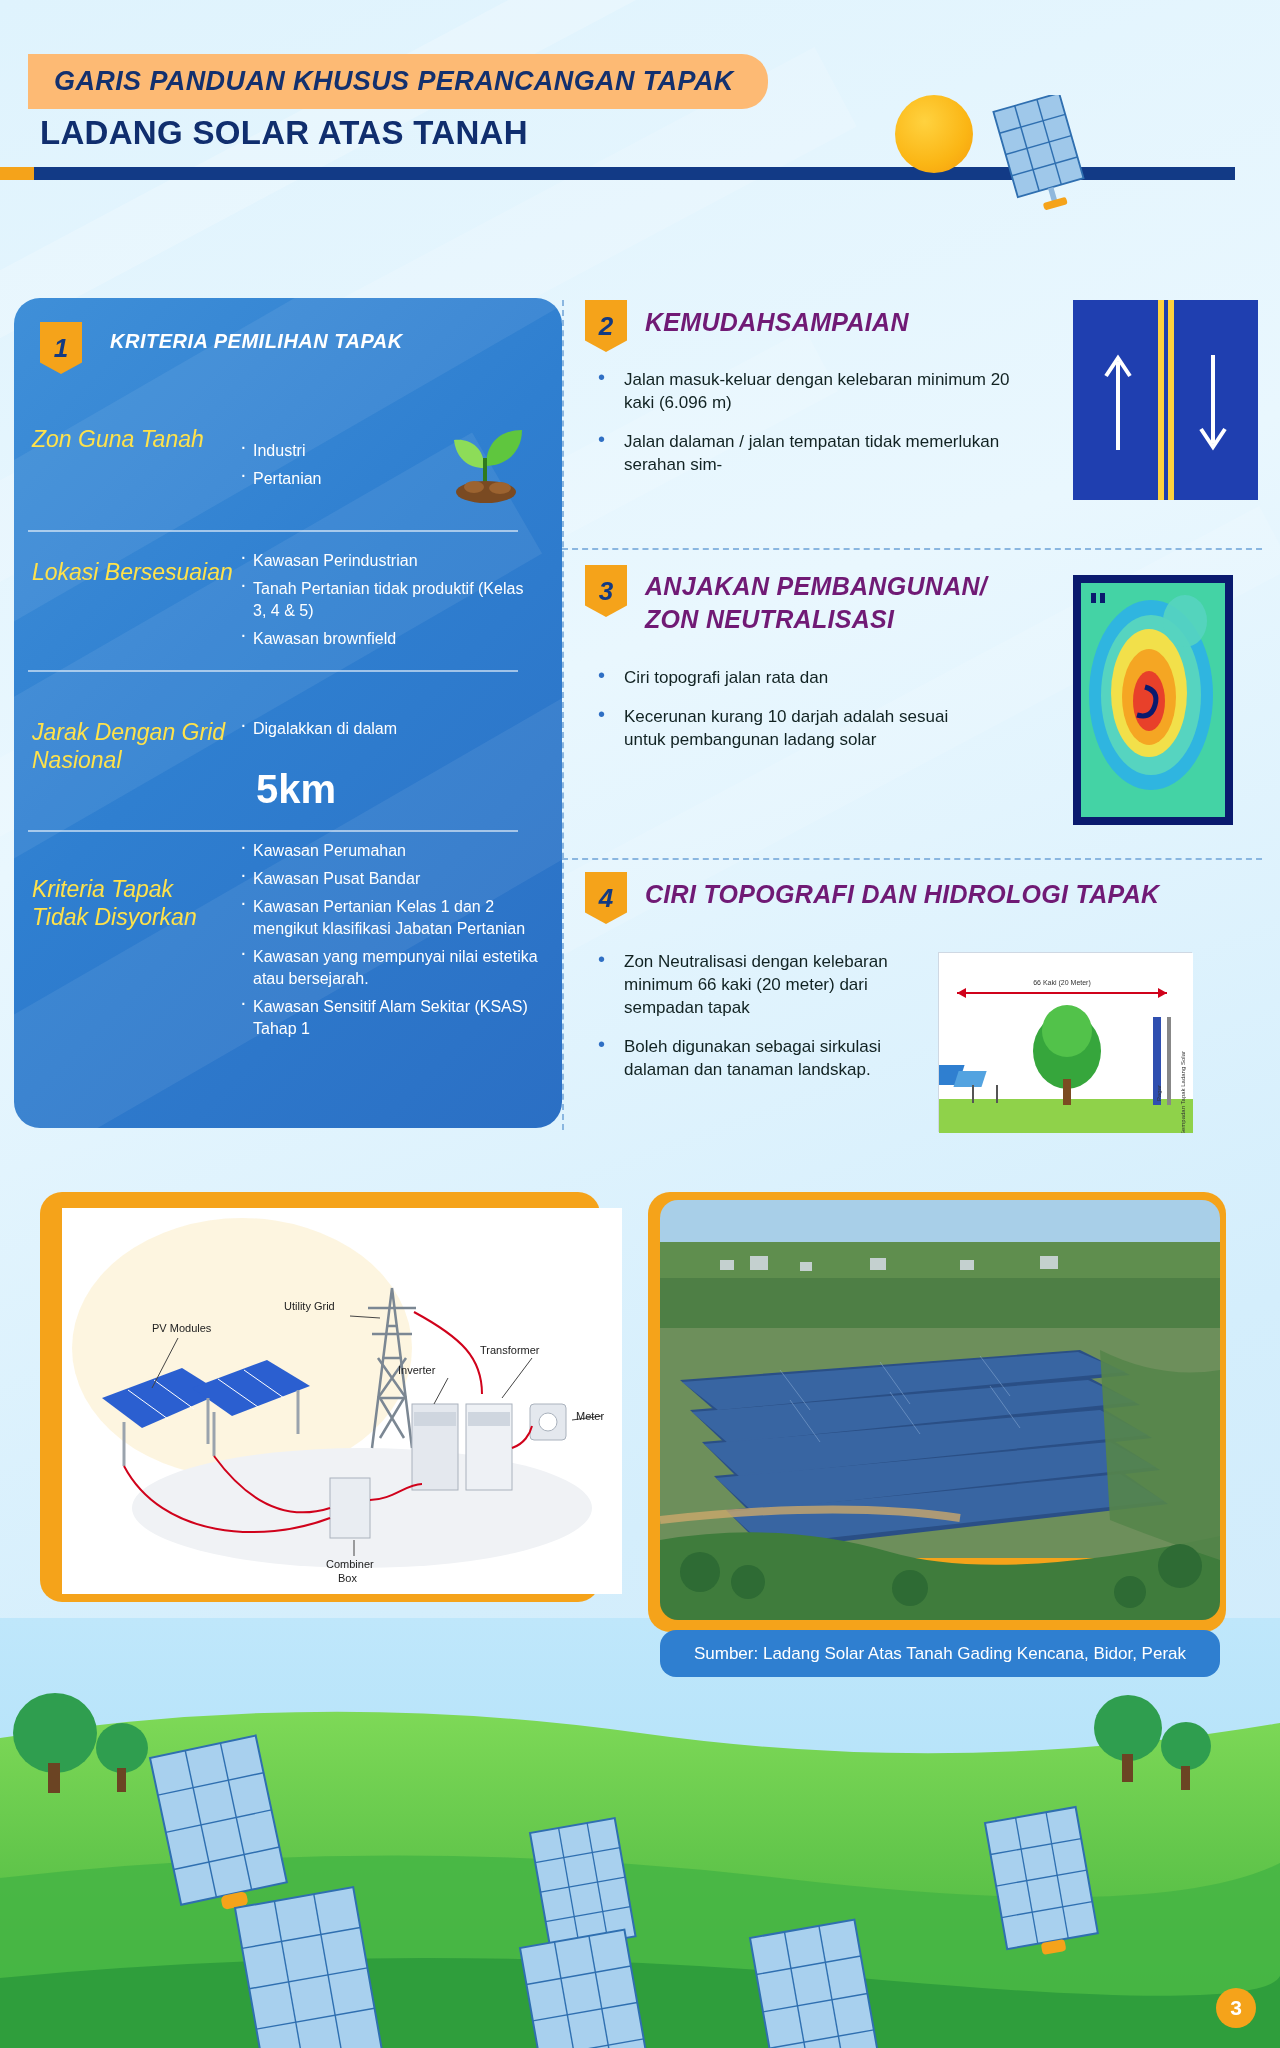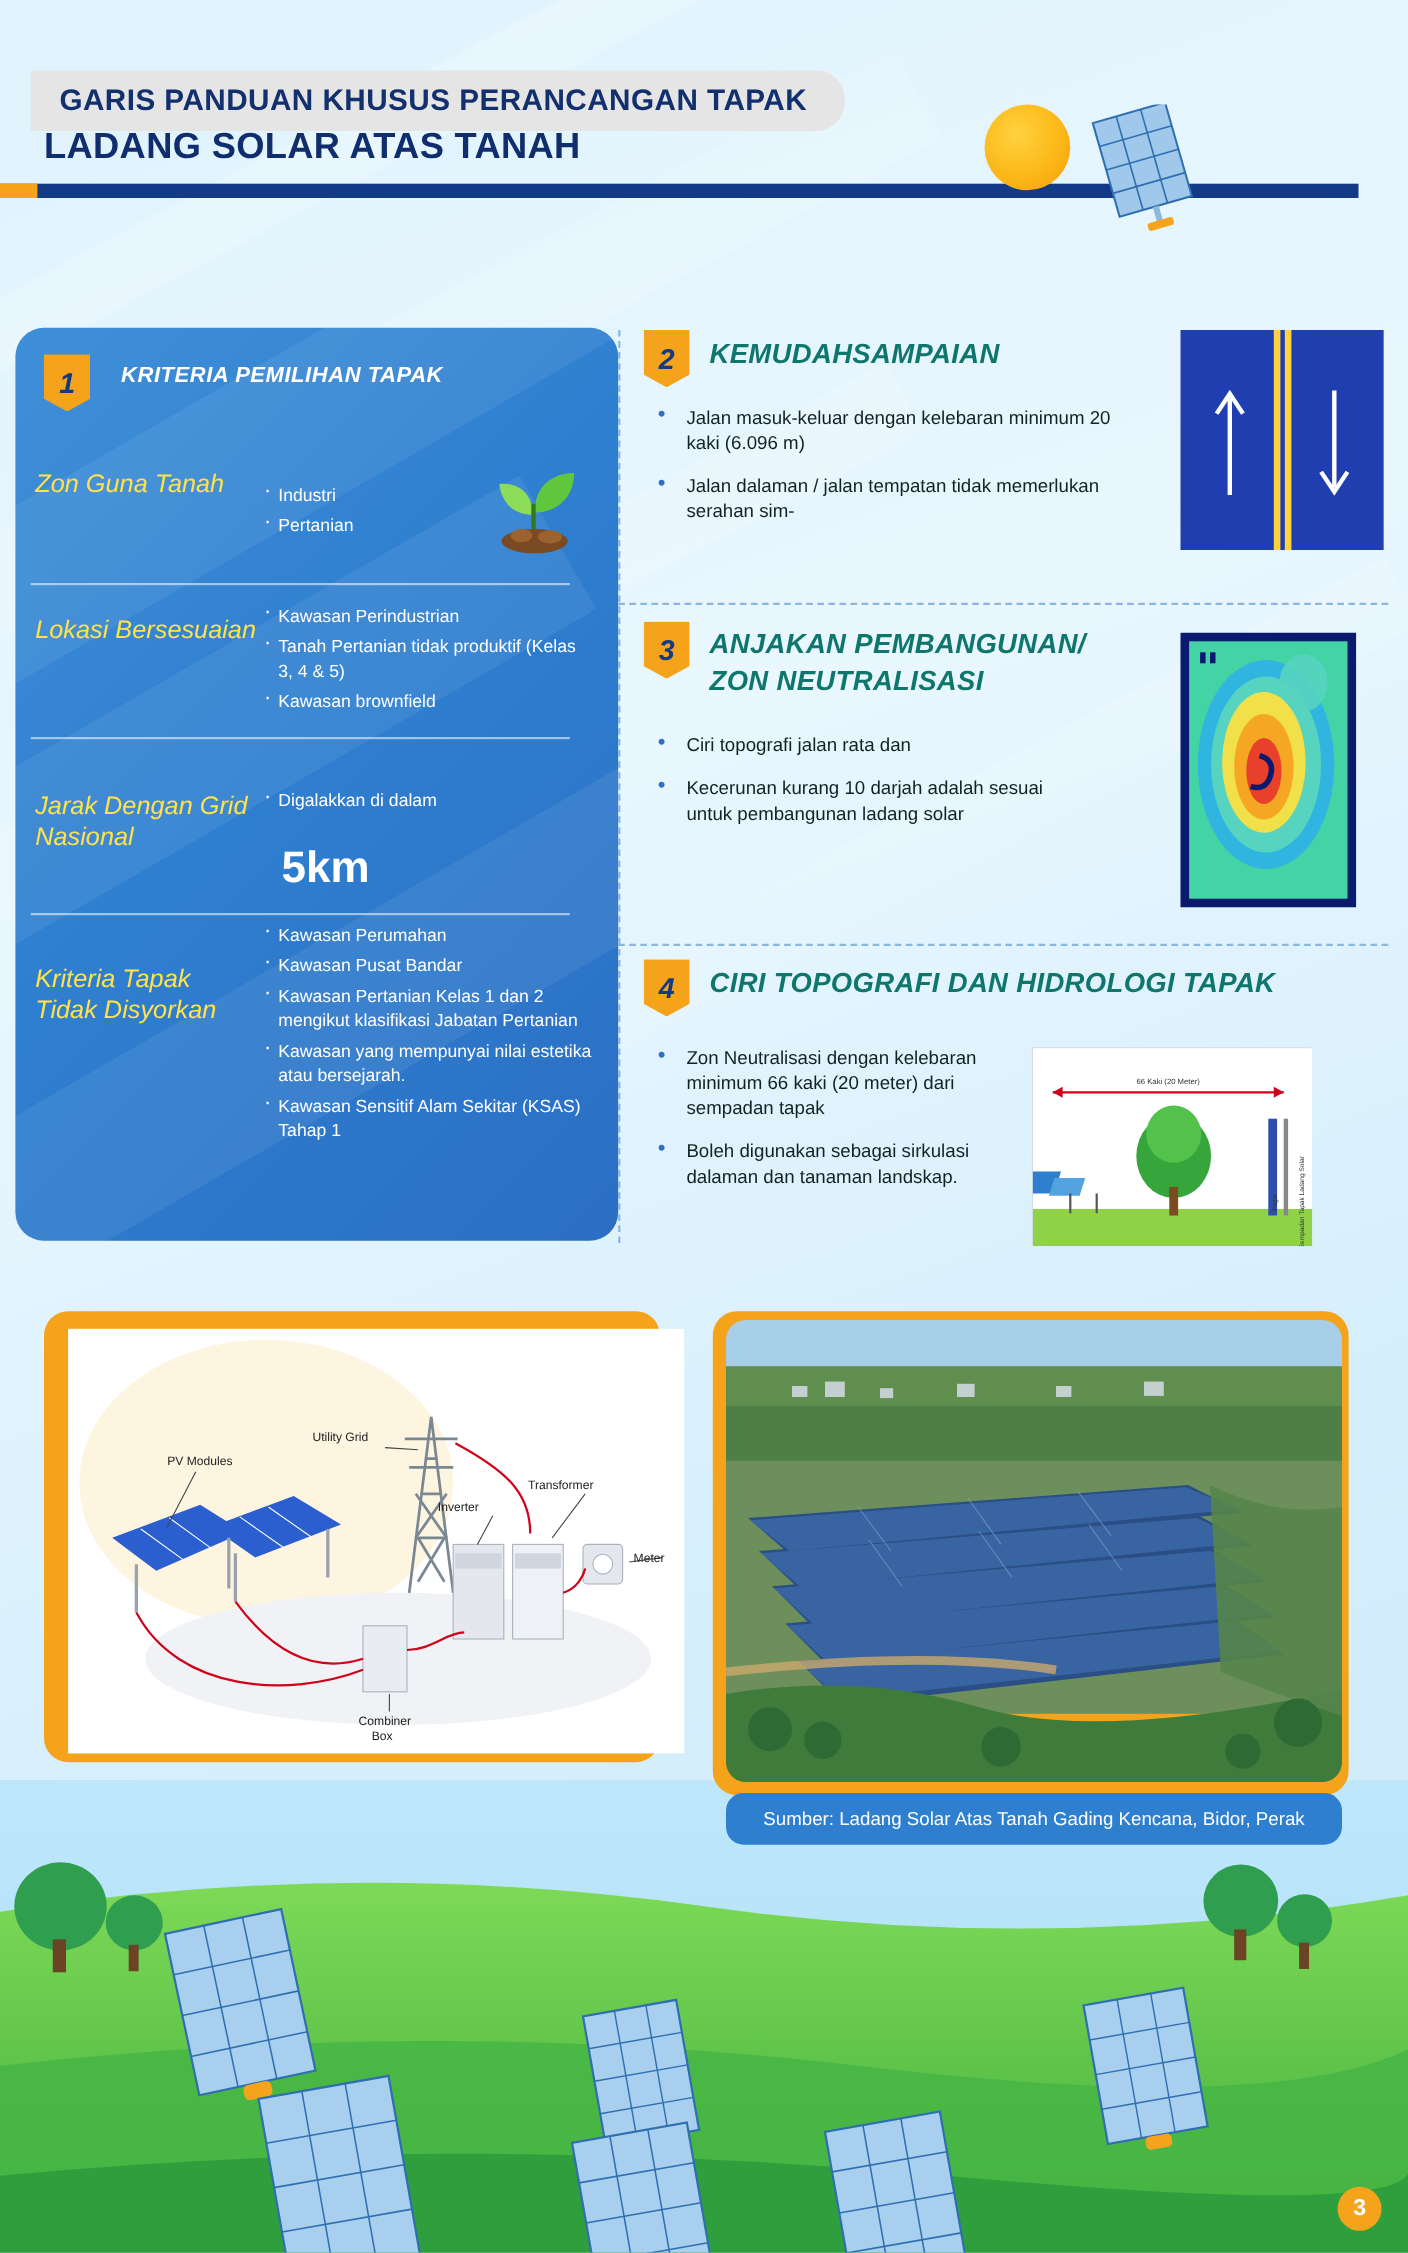--- a/index.html
+++ b/index.html
@@ -15,24 +15,25 @@
   .ray {
     position: absolute;
     background: rgba(255,255,255,0.45);
     transform: rotate(-28deg);
     pointer-events: none;
   }
 
   
   .header-wrap { position: absolute; top: 40px; left: 0; width: 1280px; height: 175px; }
   .title-pill {
-    position: absolute; left: 28px; top: 24px;
-    background: #e5e5e5;
+    position: absolute; left: 28px; top: 14px;
+    background: #fdba74;
     color: #13306e;
     font-weight: bold;
+    font-style: italic;
     font-size: 27px;
     letter-spacing: 0.4px;
     padding: 12px 34px 12px 26px;
     border-radius: 0 26px 26px 0;
     white-space: nowrap;
   }
   .title-main {
     position: absolute; left: 40px; top: 74px;
     color: #102e6e;
     font-weight: bold;
@@ -99,21 +100,21 @@
   .row-list li:before { content: "·"; position: absolute; left: 2px; top: -5px; font-size: 20px; }
   .divider {
     position: absolute; left: 28px; width: 490px; height: 2px;
     background: rgba(255,255,255,0.55);
   }
   .big-num {
     position: absolute; color: #fff; font-size: 40px; font-weight: bold;
   }
 
   
-  .sec-head { position: absolute; font-weight: bold; font-style: italic; font-size: 25px; color: #0f766e; letter-spacing: .3px; }
+  .sec-head { position: absolute; font-weight: bold; font-style: italic; font-size: 25px; color: #701a75; letter-spacing: .3px; }
   .bullets { position: absolute; color: #133; font-size: 17px; line-height: 23px; }
   .bullets li { list-style: none; position: relative; padding-left: 34px; margin-bottom: 16px; color:#122; }
   .bullets li:before { content: "•"; position: absolute; left: 8px; top: -2px; color: #2f6fc4; font-size: 20px; }
   .dash-sep { position: absolute; border-top: 2px dashed #8ab6e0; }
   .vert-dash { position: absolute; border-left: 2px dashed #8ab6e0; }
 
   
   .photo-frame {
     position: absolute;
     border-radius: 18px;

